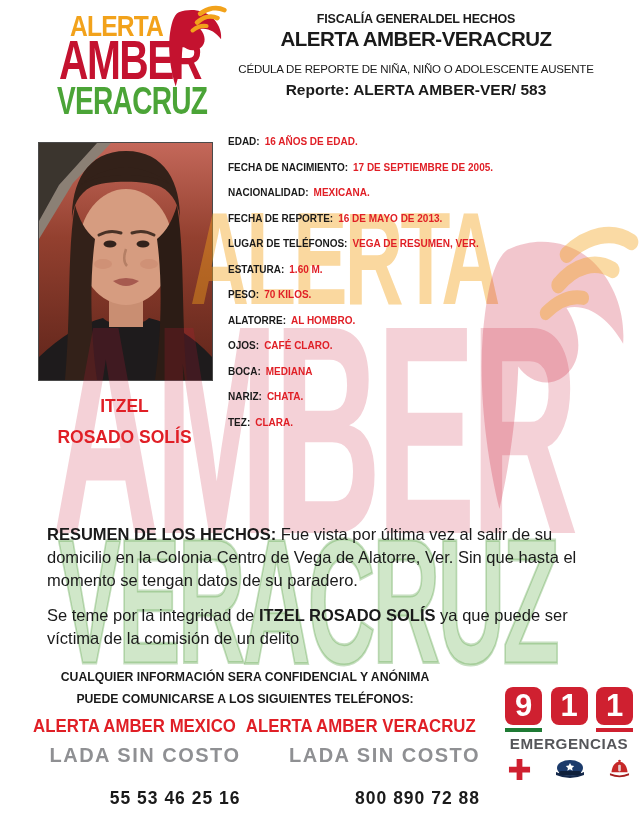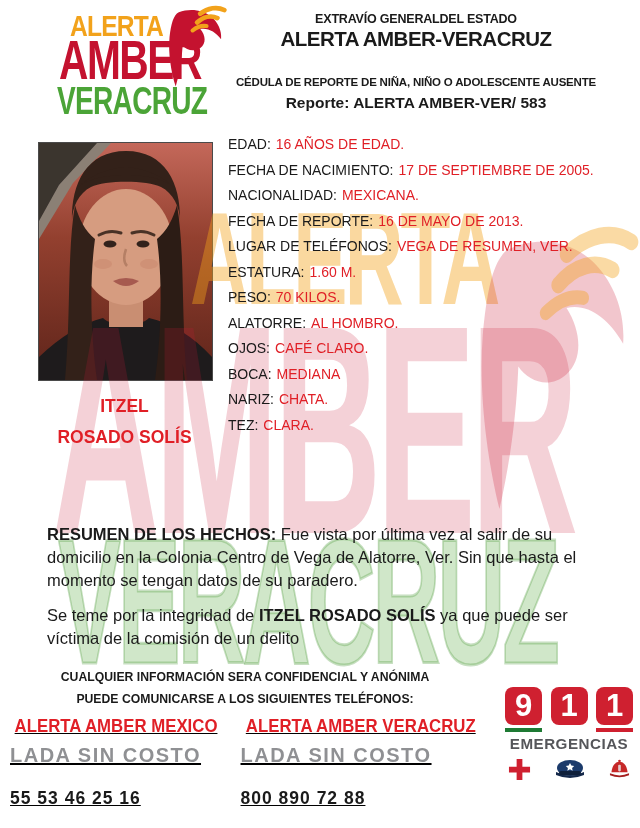--- a/index.html
+++ b/index.html
@@ -15,49 +15,49 @@
   .logo-line { font-weight:bold; line-height:1; white-space:nowrap; transform-origin:left top; }
   .logo-l1 { left:70px; top:11px;  font-size:30px; color:#F2A21B; transform:scaleX(.82); letter-spacing:-1px;}
   .logo-l2 { left:59px; top:33px;  font-size:55px; color:#C4122F; transform:scaleX(.74); letter-spacing:-2px;}
   .logo-l3 { left:57px; top:81px;  font-size:39px; color:#4BA437; transform:scaleX(.72); letter-spacing:-1px;}
   .logo-swoosh { left:148px; top:2px; width:80px; height:86px; }
 
   
   .header-block { left:232px; top:12px; width:368px; text-align:center; color:#1a1a1a; }
   .hdr-agency  { font-size:12.5px; font-weight:bold; letter-spacing:-0.2px; }
   .hdr-title   { font-size:20.5px; font-weight:bold; letter-spacing:-0.5px; margin-top:1px; }
-  .hdr-sub     { font-size:11.5px; font-weight:bold; letter-spacing:-0.2px; margin-top:25px; }
+  .hdr-sub     { font-size:11.5px; font-weight:normal; letter-spacing:-0.2px; margin-top:12px; }
   .hdr-report  { font-size:15.5px; font-weight:bold; margin-top:6px; }
 
   
   .photo-frame { left:38px; top:142px; width:173px; height:237px; border:1px solid #4a4a4a; z-index:0; }
   .photo-frame svg { display:block; }
 
   
   .person-name { left:38px; top:391px; width:173px; text-align:center; color:#E01F26;
                  font-weight:bold; font-size:17.5px; line-height:31px; }
 
   
   .details { left:228px; top:136px; width:404px; margin:0; padding:0; list-style:none; }
-  .details li { height:25.5px; font-size:14px; font-weight:normal; white-space:nowrap; }
+  .details li { height:25.5px; font-size:10px; font-weight:bold; white-space:nowrap; }
   .details .lbl { color:#1a1a1a; }
   .details .val { color:#E01F26; margin-left:5px; }
 
   
   .summary { left:47px; top:523px; width:566px; color:#1a1a1a; font-size:16.5px; line-height:23px; }
   .summary p { margin:0; }
   .summary p + p { margin-top:12px; }
   .summary b { font-weight:bold; }
 
   
   .contact { left:10px; top:666px; width:470px; text-align:center; }
   .contact-line { font-size:13px; font-weight:bold; color:#1a1a1a; line-height:22px;
                   transform:scaleX(.94); transform-origin:center; white-space:nowrap; }
   .phone-cols { display:flex; margin-top:6px; }
-  .phone-col { flex:1; text-align:left;text-decoration:underline; }
+  .phone-col { flex:1; text-align:right; }
   .phone-title { color:#E01F26; font-size:17.5px; font-weight:bold; white-space:nowrap; transform:scaleX(.96); transform-origin:center;}
   .phone-lada  { color:#8F9093; font-size:20px; font-weight:bold; letter-spacing:1.5px; margin-top:7px; }
   .phone-num   { color:#1a1a1a; font-size:17.5px; font-weight:bold; letter-spacing:1px; margin-top:21px; }
 
   
   .e911 { left:505px; top:687px; width:128px; }
   .e911-digits { display:flex; justify-content:space-between; }
   .e911-sq { width:37px; height:38px; background:#CF2030; border-radius:8px;
              color:#fff; font-weight:bold; font-size:31px; line-height:38px; text-align:center; }
   .e911-bars { display:flex; justify-content:space-between; margin-top:3px; }
@@ -101,21 +101,21 @@
     <svg class="abs z2 logo-swoosh" viewBox="0 -8 104 118" preserveAspectRatio="none">
       <path d="M40,6 C55,0 72,3 82,12 C91,20 96,31 95,43 C88,33 78,27 68,29 C75,38 76,49 68,55
                C60,61 50,58 45,52 C44,72 41,90 36,108 C30,88 26,62 28,40 C30,22 33,10 40,6 Z" fill="#C4122F"></path>
       <path d="M64,20 C72,12 82,10 90,14" fill="none" stroke="#F2A21B" stroke-width="6.5" stroke-linecap="round"></path>
       <path d="M68,8 C78,0 90,-2 99,3" fill="none" stroke="#F2A21B" stroke-width="6.5" stroke-linecap="round"></path>
       <path d="M58,31 C64,26 70,24 76,25" fill="none" stroke="#F2A21B" stroke-width="5.5" stroke-linecap="round"></path>
     </svg>
   </div>
 
   <div class="abs z2 header-block">
-    <div class="hdr-agency">EXTRAVÍO GENERALDEL ESTADO</div>
+    <div class="hdr-agency">FISCALÍA GENERALDEL HECHOS</div>
     <div class="hdr-title">ALERTA AMBER-VERACRUZ</div>
     <div class="hdr-sub">CÉDULA DE REPORTE DE NIÑA, NIÑO O ADOLESCENTE AUSENTE</div>
     <div class="hdr-report">Reporte: ALERTA AMBER-VER/ 583</div>
   </div>
 
   <div class="abs photo-frame">
     <svg viewBox="0 0 173 237" width="173" height="237">
       <defs>
         <linearGradient id="bgGrad" x1="0" y1="0" x2="0" y2="1">
           <stop offset="0" stop-color="#c4685a"></stop>

